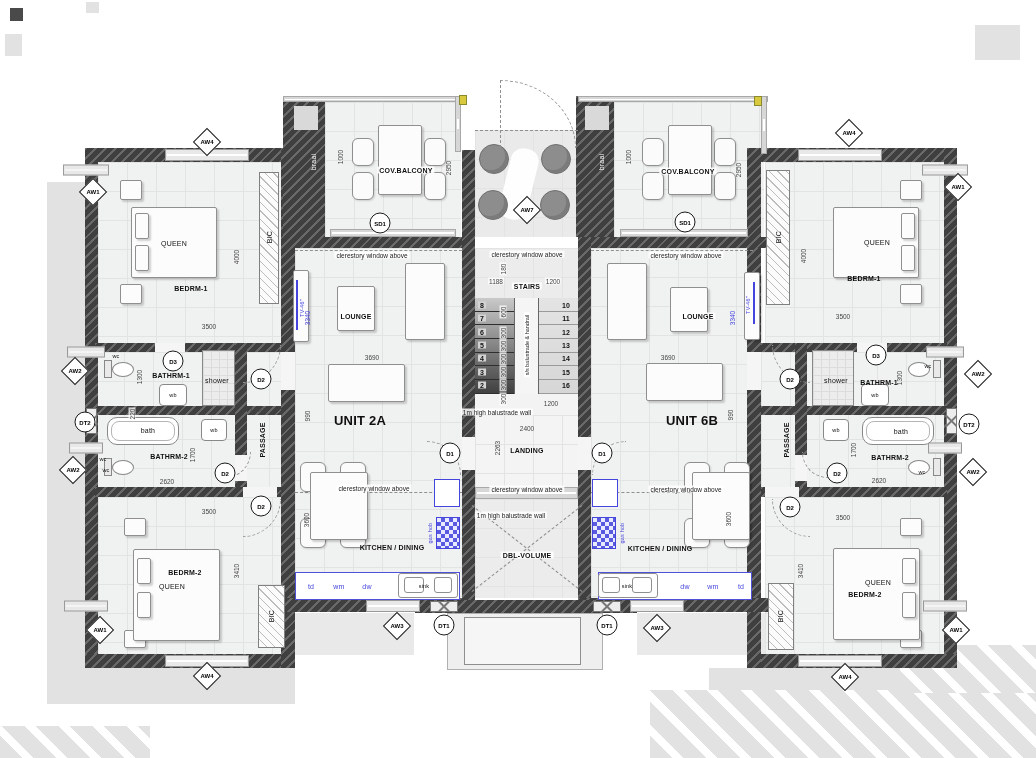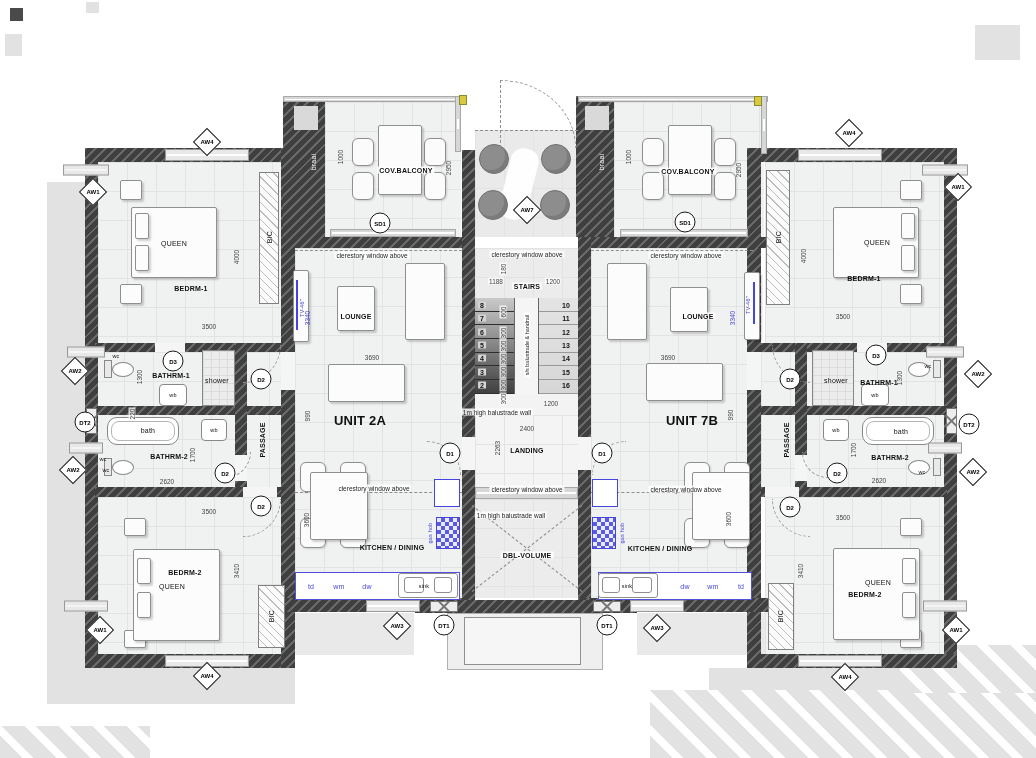--- a/index.html
+++ b/index.html
@@ -324,21 +324,21 @@
   <div class="lbl" style="left:392px;top:547px">KITCHEN / DINING</div>
   <div class="lbl" style="left:660px;top:548px">KITCHEN / DINING</div>
   <div class="lbl bg" style="left:406px;top:170px">COV.BALCONY</div>
   <div class="lbl bg" style="left:688px;top:171px">COV.BALCONY</div>
   <div class="lbl v" style="left:262px;top:440px">PASSAGE</div>
   <div class="lbl v" style="left:786px;top:440px">PASSAGE</div>
   <div class="lbl bg" style="left:527px;top:286px">STAIRS</div>
   <div class="lbl" style="left:527px;top:450px">LANDING</div>
   <div class="lbl bg" style="left:527px;top:555px">DBL-VOLUME</div>
   <div class="lbl big" style="left:360px;top:420px">UNIT 2A</div>
-  <div class="lbl big" style="left:692px;top:420px">UNIT 7B</div>
+  <div class="lbl big" style="left:692px;top:420px">UNIT 6B</div>
   <div class="lbl v sm" style="left:313px;top:162px;font-weight:400;color:#fff">braai</div>
   <div class="lbl v sm" style="left:601px;top:162px;font-weight:400;color:#fff">braai</div>
   <div class="lbl v sm" style="left:269px;top:237px;font-weight:400">BIC</div>
   <div class="lbl v sm" style="left:778px;top:237px;font-weight:400">BIC</div>
   <div class="lbl v sm" style="left:271px;top:616px;font-weight:400">BIC</div>
   <div class="lbl v sm" style="left:780px;top:616px;font-weight:400">BIC</div>
   <div class="lbl v sm blue" style="left:302px;top:308px;font-weight:400;font-size:5.5px">TV-46"</div>
   <div class="lbl v sm blue" style="left:748px;top:305px;font-weight:400;font-size:5.5px">TV-46"</div>
 
   <div class="lbl sm" style="left:116px;top:356px;font-weight:400;font-size:5.5px">wc</div>

